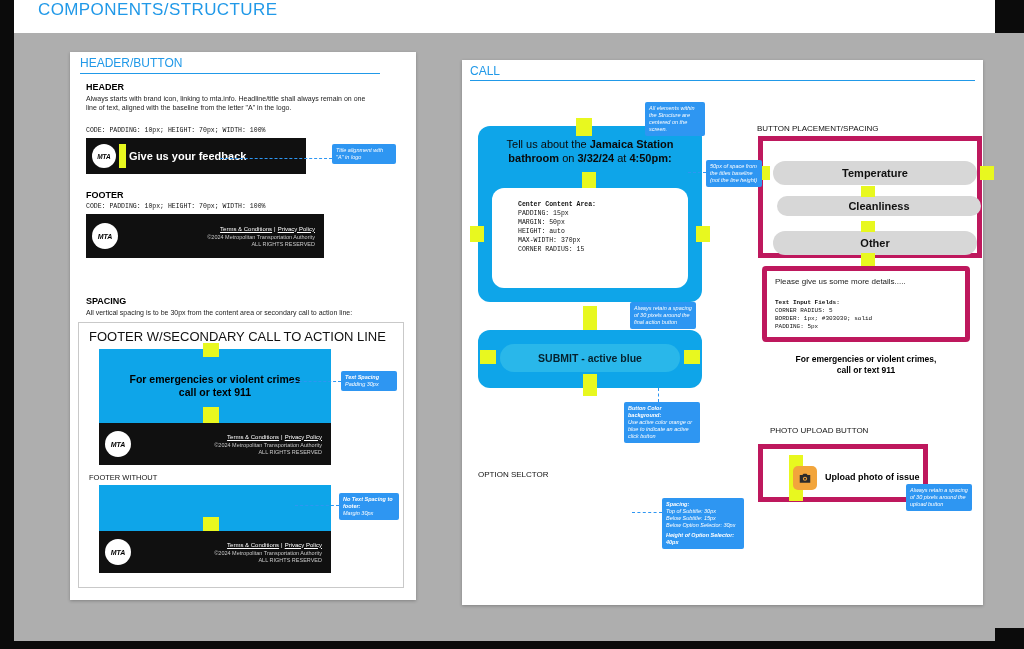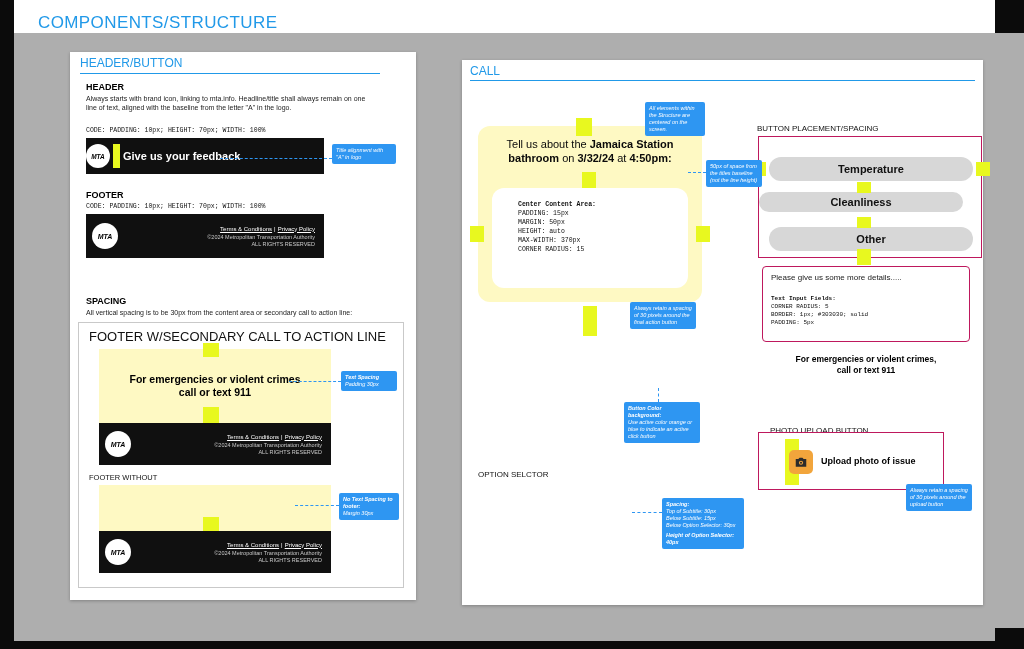--- a/index.html
+++ b/index.html
@@ -1,72 +1,72 @@
 <!DOCTYPE html>
 <html><head>
 <meta charset="utf-8">
 <style>
   *{margin:0;padding:0;box-sizing:border-box}
   html,body{width:1024px;height:649px}
   body{background:#0b0b0b;font-family:"Liberation Sans",sans-serif;position:relative;overflow:hidden}
   .abs{position:absolute}
   .surface{background:#aeaeae}
-  .topbar{background:#ffffff;display:flex;align-items:flex-end}
+  .topbar{background:#ffffff;display:flex;align-items:flex-start}
   .page-title{color:#2199e8;font-size:17px;letter-spacing:.4px;margin-left:24px;font-weight:400}
   .panel{background:#fff;box-shadow:0 1px 3px rgba(0,0,0,.25)}
   .sec-title{color:#2199e8;font-size:12px;font-weight:400}
   .rule{background:#2199e8;height:1px}
   .h{font-weight:bold;font-size:9px;color:#000}
   .p{font-size:7px;color:#1c1c1c;line-height:9px}
   .code{font-family:"Liberation Mono",monospace;font-size:6.5px;color:#111;line-height:9px}
   .codeb{font-weight:bold}
   .bar{background:#101010;display:flex;align-items:center}
   .logo{background:#fff;border-radius:50%;color:#000;font-weight:bold;font-style:italic;display:flex;align-items:center;justify-content:center;flex:0 0 auto}
   .ys{background:#e8f81f;position:absolute}
   .ysin{background:#e8f81f}
   .callout{background:#2e96f2;color:#fff;font-size:5.5px;font-style:italic;line-height:7px;padding:3px 4px;border-radius:2px;z-index:5}
   .cb-t{font-weight:bold;font-style:italic}
   .leader-h{border-top:1px dashed #2e96f2;height:0}
   .leader-v{border-left:1px dashed #2e96f2;width:0}
-  .cyan{background:#fef9c3}
+  .cyan{background:#0ea5e9}
   .fright{margin-left:auto;text-align:right;padding-right:3px}
   .links{font-size:6px;color:#fff;line-height:9px}
   .lnk{text-decoration:underline;cursor:pointer}
   .ldr{margin:0 2px}
   .copy{font-size:5.5px;color:#c9c9c9;line-height:7px}
   .cta{font-weight:bold;font-size:10.5px;line-height:13px;color:#000;text-align:center}
   .pill{border-radius:12px;background:#d7d7d7;display:flex;align-items:center;justify-content:center;font-weight:bold;font-size:11px;color:#111;position:absolute;cursor:pointer}
   .opt{border-radius:4px;background:#dcdcdc;font-size:7px;padding:5px 9px;color:#111;cursor:pointer;white-space:nowrap}
   .boxlabel{font-size:8px;color:#111}
   .phone-title{font-size:11px;line-height:13.5px;color:#0a0a0a;text-align:center}
   .phone-title b{font-weight:bold}
   .submit-pill{background:#29b7ea;border-radius:14px;display:flex;align-items:center;justify-content:center;font-weight:bold;font-size:10.5px;color:#05222e;cursor:pointer;position:absolute}
   .dashedbox{border:1px dashed #7fb8e8;background:#fff}
-  .ltbox{border:1px solid #be185d;background:#fff}
+  .ltbox{border:5px solid #be185d;background:#fff}
 </style>
 </head>
 <body>
 
 <div class="abs surface" style="left:14px;top:0;width:1010px;height:641px"></div>
 <div class="abs topbar" style="left:14px;top:0;width:981px;height:33px">
   <div class="page-title">COMPONENTS/STRUCTURE</div>
 </div>
 <div class="abs" style="left:995px;top:0;width:29px;height:33px;background:#0b0b0b"></div>
 <div class="abs" style="left:995px;top:628px;width:29px;height:21px;background:#0b0b0b"></div>
 
 <div class="abs panel" style="left:70px;top:52px;width:346px;height:548px">
 
   <div class="abs sec-title" style="left:10px;top:4px">HEADER/BUTTON</div>
   <div class="abs rule" style="left:10px;top:21px;width:300px"></div>
 
   <div class="abs h" style="left:16px;top:30px">HEADER</div>
   <div class="abs p" style="left:16px;top:42px;width:284px">Always starts with brand icon, linking to mta.info. Headline/title shall always remain on one line of text, aligned with the baseline from the letter "A" in the logo.</div>
   <div class="abs code" style="left:16px;top:74px">CODE:  PADDING: 10px; HEIGHT: 70px; WIDTH: 100%</div>
 
-  <div class="abs bar" style="left:16px;top:86px;width:238px;height:36px;">
+  <div class="abs bar" style="left:16px;top:86px;width:220px;height:36px;padding-left:6px">
     <div class="logo" style="width:24px;height:24px;font-size:6.5px">MTA</div>
     <div class="ysin" style="width:7px;height:24px;margin:0 3px"></div>
     <div style="color:#fff;font-weight:bold;font-size:11px">Give us your feedback</div>
   </div>
   <div class="abs leader-h" style="left:150px;top:106px;width:112px"></div>
   <div class="abs callout" style="left:262px;top:92px;width:64px">Title alignment with "A" in logo</div>
 
   <div class="abs h" style="left:16px;top:138px">FOOTER</div>
   <div class="abs code" style="left:16px;top:150px">CODE:  PADDING: 10px; HEIGHT: 70px; WIDTH: 100%</div>
 
@@ -163,41 +163,47 @@
     <div class="ys" style="left:-8px;top:100px;width:14px;height:16px"></div>
     <div class="ys" style="left:218px;top:100px;width:14px;height:16px"></div>
   </div>
 
   <div class="abs leader-h" style="left:226px;top:112px;width:18px"></div>
   <div class="abs callout" style="left:244px;top:100px;width:56px">50px of space from the titles baseline (not the line height)</div>
 
   <div class="ys" style="left:121px;top:246px;width:14px;height:30px"></div>
   <div class="abs callout" style="left:168px;top:242px;width:66px">Always retain a spacing of 30 pixels around the final action button</div>
 
+  <div class="abs cyan" style="left:16px;top:270px;width:224px;height:58px;border-radius:12px">
+    <div class="submit-pill" style="left:22px;top:14px;width:180px;height:28px">SUBMIT - active blue</div>
+    <div class="ys" style="left:2px;top:20px;width:16px;height:14px"></div>
+    <div class="ys" style="left:206px;top:20px;width:16px;height:14px"></div>
+    <div class="ys" style="left:105px;top:44px;width:14px;height:22px"></div>
+  </div>
 
   <div class="abs leader-v" style="left:196px;top:328px;height:14px"></div>
   <div class="abs callout" style="left:162px;top:342px;width:76px">
     <div class="cb-t">Button Color background:</div>
     <div>Use active color orange or blue to indicate an active click button</div>
   </div>
 
   <div class="abs boxlabel" style="left:16px;top:410px">OPTION SELCTOR</div>
   <div class="abs leader-h" style="left:170px;top:452px;width:30px"></div>
   <div class="abs callout" style="left:200px;top:438px;width:82px">
     <div class="cb-t">Spacing:</div>
     <div>Top of Subtitle: 30px</div>
     <div>Below Subtitle: 15px</div>
     <div>Below Option Selector: 30px</div>
     <div class="cb-t" style="margin-top:3px">Height of Option Selector: 40px</div>
   </div>
 
   <div class="abs boxlabel" style="left:295px;top:64px">BUTTON PLACEMENT/SPACING</div>
   <div class="abs ltbox" style="left:296px;top:76px;width:224px;height:122px">
     <div class="pill" style="left:10px;top:20px;width:204px;height:24px">Temperature</div>
-    <div class="pill" style="left:0;top:55px;width:204px;height:20px">Cleanliness</div>
+    <div class="pill" style="left:14px;top:55px;width:204px;height:20px">Cleanliness</div>
     <div class="pill" style="left:10px;top:90px;width:204px;height:24px">Other</div>
     <div class="ys" style="left:-7px;top:25px;width:14px;height:14px"></div>
     <div class="ys" style="left:217px;top:25px;width:14px;height:14px"></div>
     <div class="ys" style="left:98px;top:45px;width:14px;height:11px"></div>
     <div class="ys" style="left:98px;top:80px;width:14px;height:11px"></div>
     <div class="ys" style="left:98px;top:112px;width:14px;height:16px"></div>
   </div>
 
   <div class="abs ltbox" style="left:300px;top:206px;width:208px;height:76px;border-radius:4px">
     <div class="abs" style="left:8px;top:6px;font-size:8px;color:#222">Please give us some more details.....</div>
@@ -208,21 +214,21 @@
       <div>PADDING: 5px</div>
     </div>
   </div>
 
   <div class="abs" style="left:300px;top:294px;width:208px;text-align:center;font-weight:bold;font-size:8.5px;line-height:11px;color:#000">
     <div>For emergencies or violent crimes,</div>
     <div>call or text 911</div>
   </div>
 
   <div class="abs boxlabel" style="left:308px;top:366px">PHOTO UPLOAD BUTTON</div>
-  <div class="abs ltbox" style="left:296px;top:372px;width:186px;height:58px">
+  <div class="abs ltbox" style="left:296px;top:384px;width:170px;height:58px">
     <div class="ys" style="left:26px;top:6px;width:14px;height:46px"></div>
     <div class="abs" style="left:30px;top:17px;width:24px;height:24px;background:#f2a53c;border-radius:5px;display:flex;align-items:center;justify-content:center">
       <svg width="14" height="14" viewBox="0 0 24 24" aria-hidden="true">
           <path d="M3 7h4.5l2-2.5h5L16.5 7H21v13H3z" fill="#2b2b2b"></path>
           <circle cx="12" cy="13.3" r="3.6" fill="#f2a53c"></circle>
           <circle cx="12" cy="13.3" r="1.8" fill="#2b2b2b"></circle>
         </svg>
     </div>
     <div class="abs" style="left:62px;top:23px;font-weight:bold;font-size:9px;color:#000;cursor:pointer">Upload photo of issue</div>
   </div>

